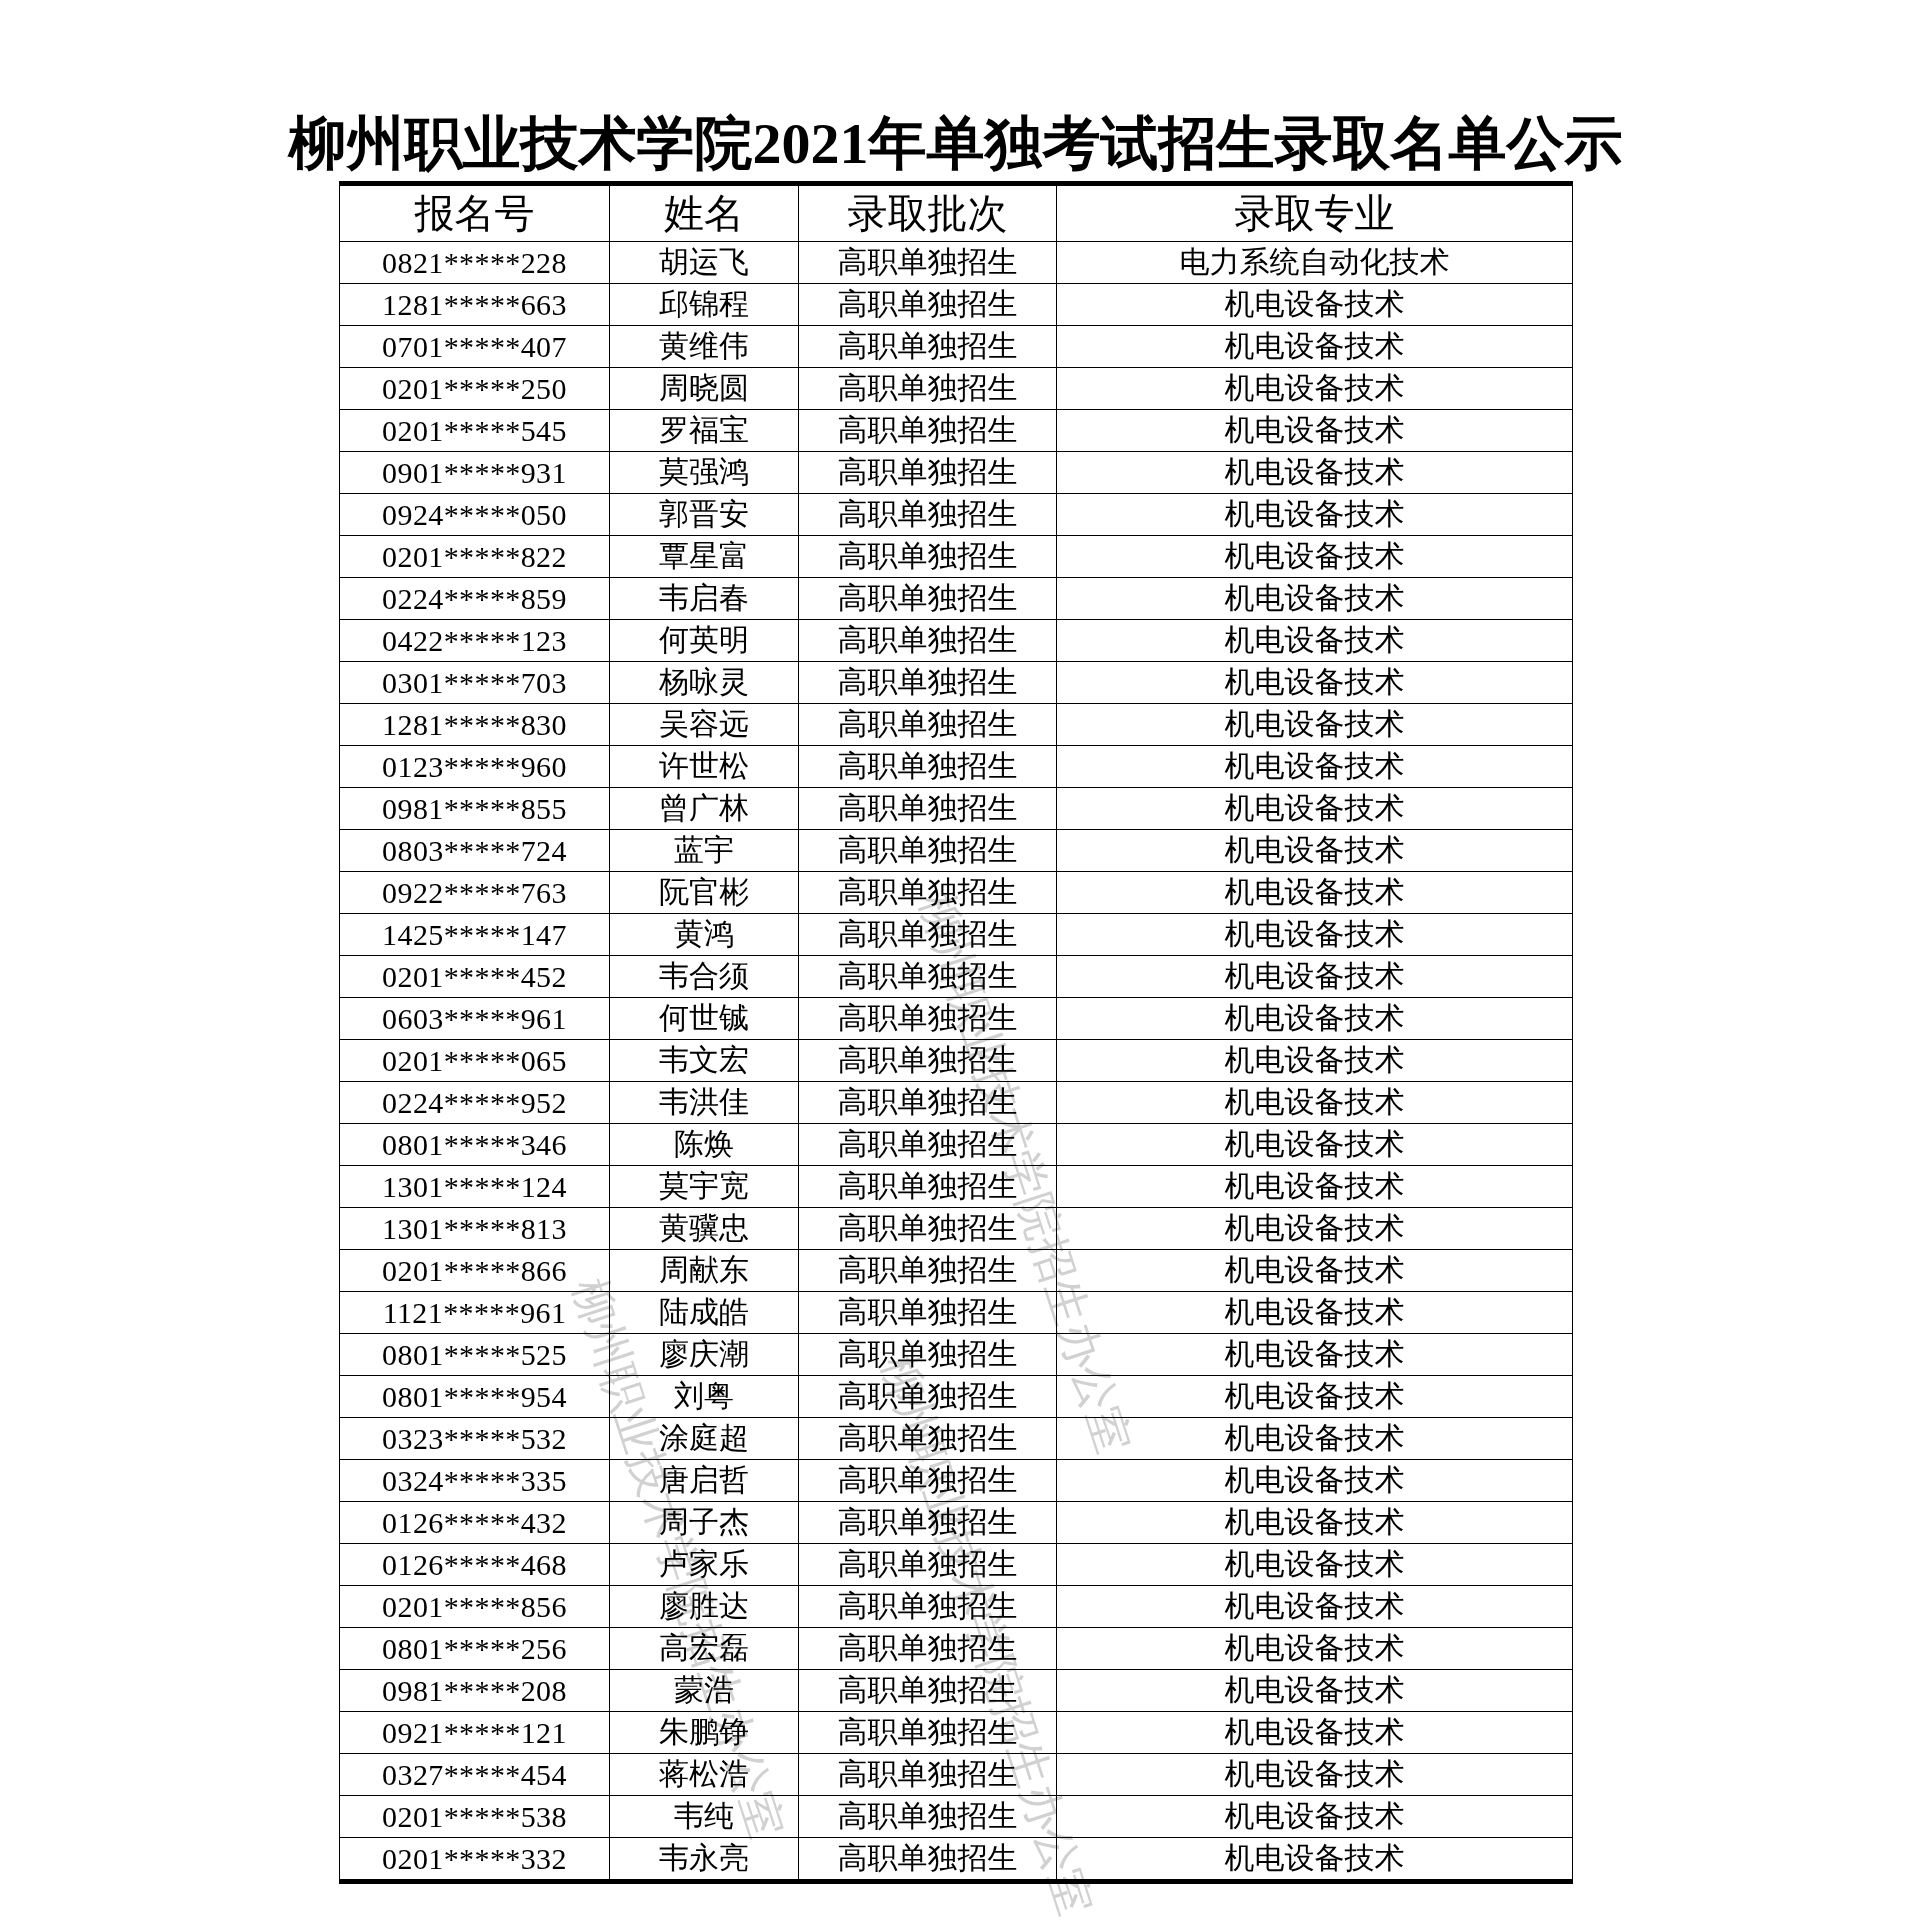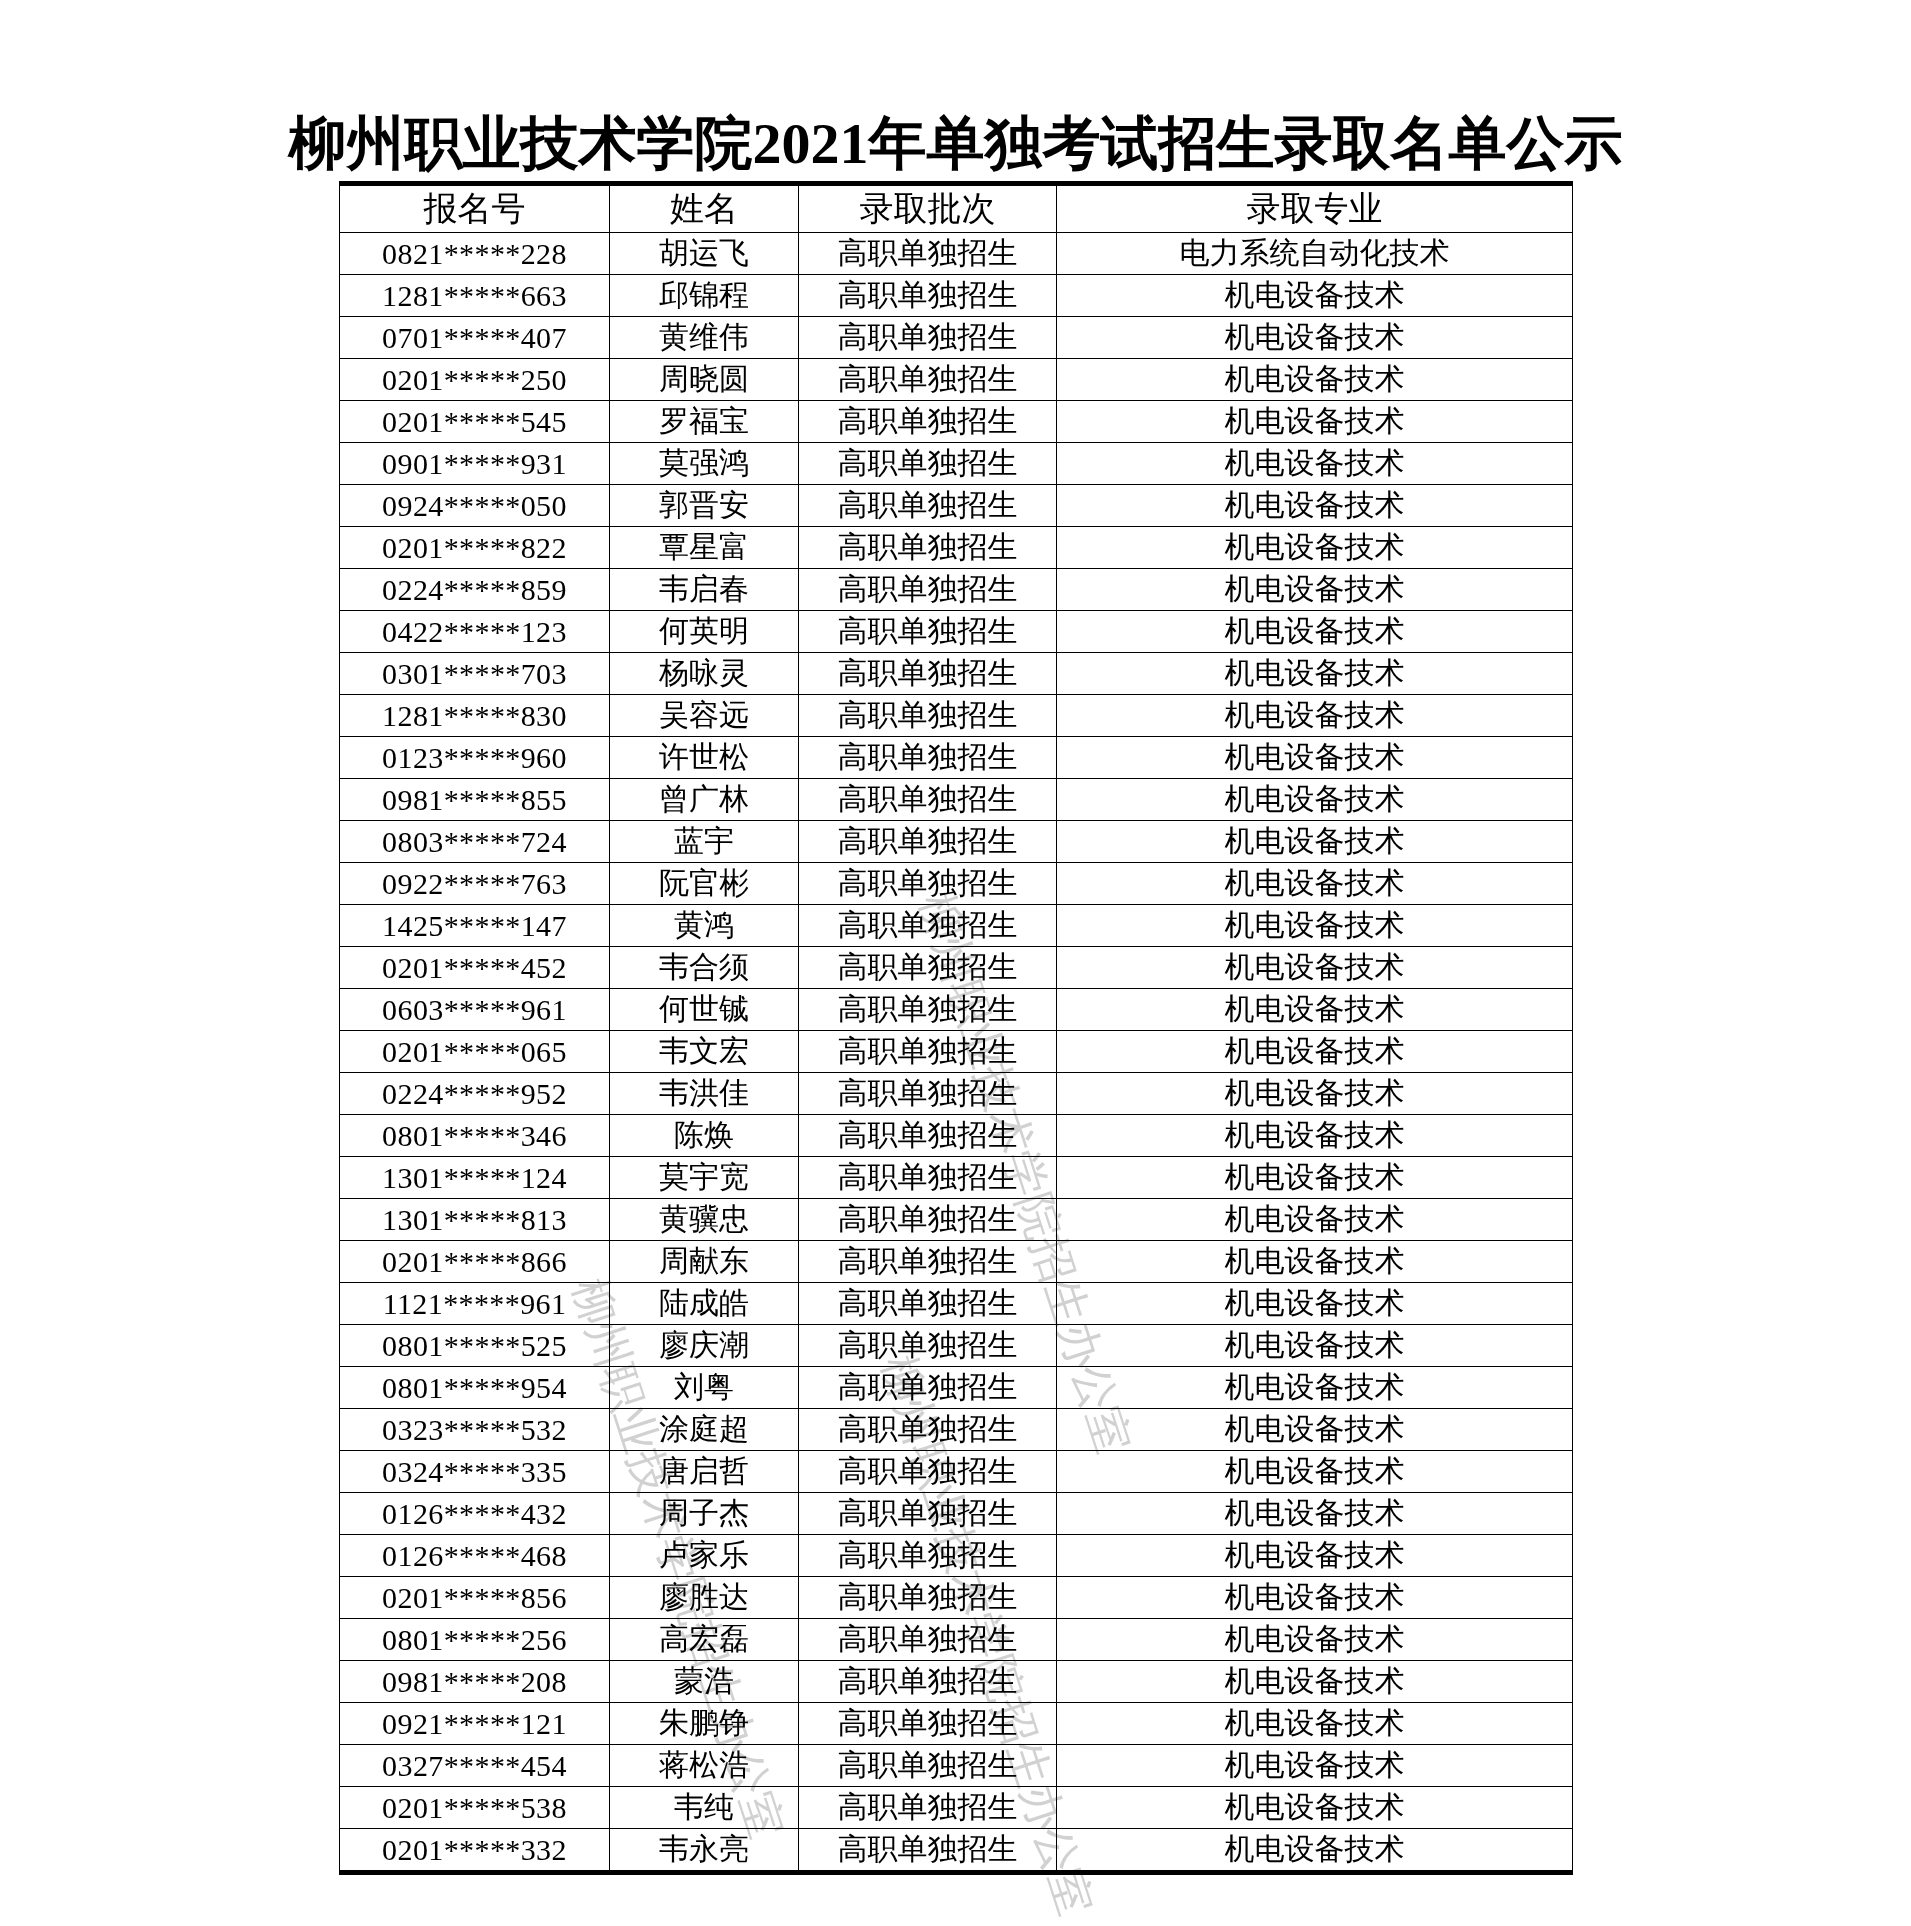--- a/index.html
+++ b/index.html
@@ -69,21 +69,21 @@
     vertical-align: middle;
     height: 40px;
     padding: 0 2.3px;
     white-space: nowrap;
     font-weight: normal;
     font-family: "Liberation Serif", "DejaVu Serif", serif;
   }
   table.roster thead th {
     height: 43px;
     border-top: 5.4px solid #000;
-    font-size: 34px;
+    font-size: 40px;
   }
   table.roster tbody tr:last-child td {
     border-bottom: 5.4px solid #000;
   }
   td.num {
     font-family: "Liberation Serif", "DejaVu Serif", serif;
     letter-spacing: 0.4px;
     margin-top: 40px;
   }
 

